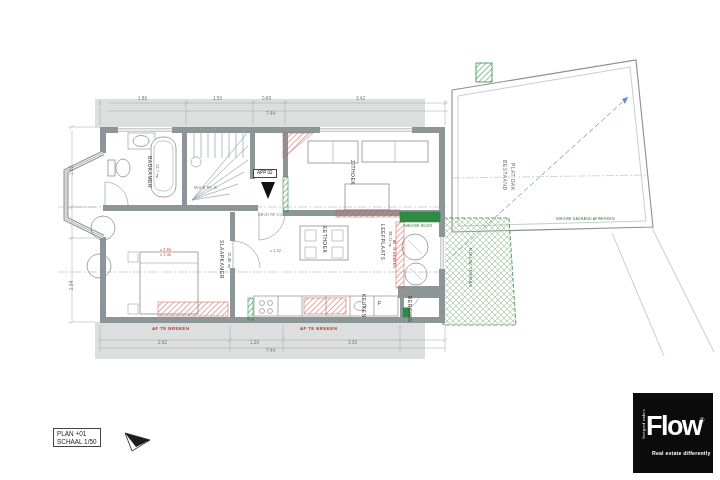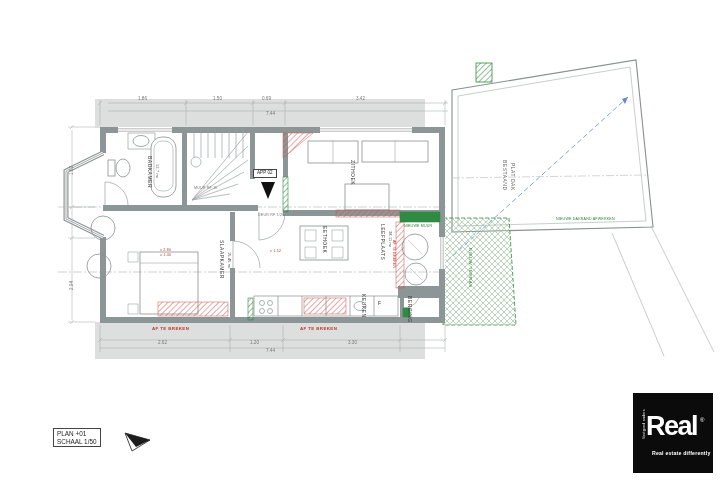--- a/index.html
+++ b/index.html
@@ -308,18 +308,18 @@
   <span class="dim" style="left:348px;top:341px;">3.30</span>
   <span class="dim" style="left:266px;top:349px;">7.44</span>
 
   <div class="titleblock">
     <div>PLAN +01</div>
     <div>SCHAAL 1/50</div>
   </div>
 
   <div class="logo">
     <span class="logo-side">Vastgoed anders</span>
-    <span class="logo-brand">Real</span>
+    <span class="logo-brand">Flow</span>
     <span class="logo-reg">®</span>
     <span class="logo-tag">Real estate differently</span>
   </div>
 
 </div>
 
 </body></html>

